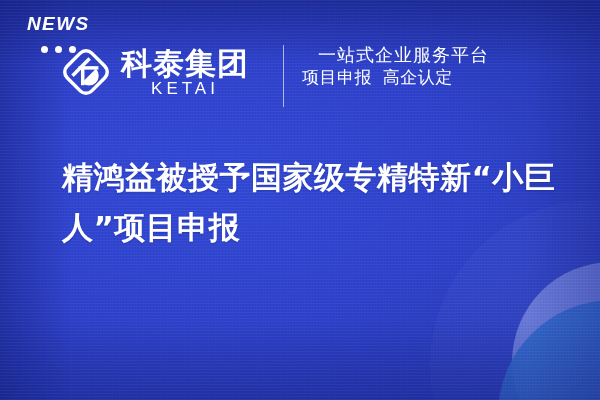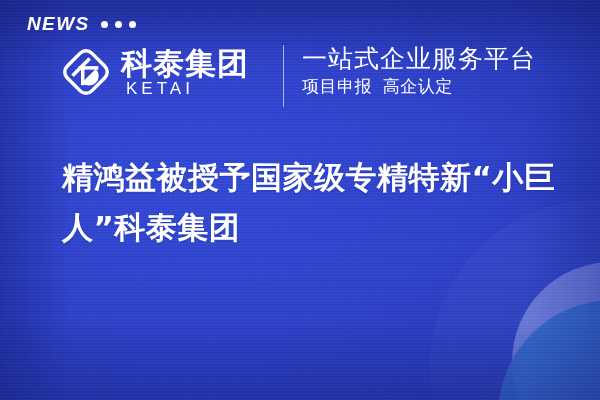--- a/index.html
+++ b/index.html
@@ -72,20 +72,21 @@
   }
 
   
   .news-row {
     position: absolute;
     left: 27px;
     top: 14px;
     display: flex;
     align-items: center;
     gap: 11px;
+    flex-direction: column;
   }
   .news-label {
     color: #ffffff;
     font-size: 19px;
     font-weight: 700;
     font-style: italic;
     letter-spacing: 1.4px;
     line-height: 1;
   }
   .news-dots {
@@ -112,21 +113,21 @@
   }
   .brand-mark {
     width: 58px;
     height: 58px;
     flex: 0 0 58px;
   }
   .brand-words {
     margin-left: 6px;
     display: flex;
     flex-direction: column;
-    align-items: flex-start;
+    align-items: center;
   }
   .brand-cn {
     color: #ffffff;
     font-size: 31px;
     font-weight: 700;
     line-height: 1.05;
     letter-spacing: 1px;
     font-family: "DejaVu Sans", "Liberation Sans", sans-serif;
   }
   .brand-en-row {
@@ -161,26 +162,27 @@
 
   .brand-tagline {
     position: absolute;
     left: 302px;
     top: 44px;
     display: flex;
     flex-direction: column;
   }
   .tagline-main {
     color: #ffffff;
-    font-size: 25px;
+    font-size: 18px;
     font-weight: 400;
     line-height: 1.18;
     letter-spacing: 1px;
     font-family: "DejaVu Sans", "Liberation Sans", sans-serif;
     white-space: nowrap;
+    margin-left: 16px;
   }
   .tagline-sub {
     margin-top: 4px;
     color: #ffffff;
     font-size: 17px;
     font-weight: 400;
     line-height: 1.2;
     letter-spacing: 0.5px;
     font-family: Liberation Mono, monospace;
     white-space: nowrap;
@@ -248,15 +250,15 @@
     </span>
   </div>
 
   <div class="brand-divider"></div>
 
   <div class="brand-tagline">
     <span class="tagline-main">一站式企业服务平台</span>
     <span class="tagline-sub">项目申报 高企认定</span>
   </div>
 
-  <div class="headline">精鸿益被授予国家级专精特新“小巨人”科泰集团</div>
+  <div class="headline">精鸿益被授予国家级专精特新“小巨人”项目申报</div>
 
 </div>
 
 </body></html>

